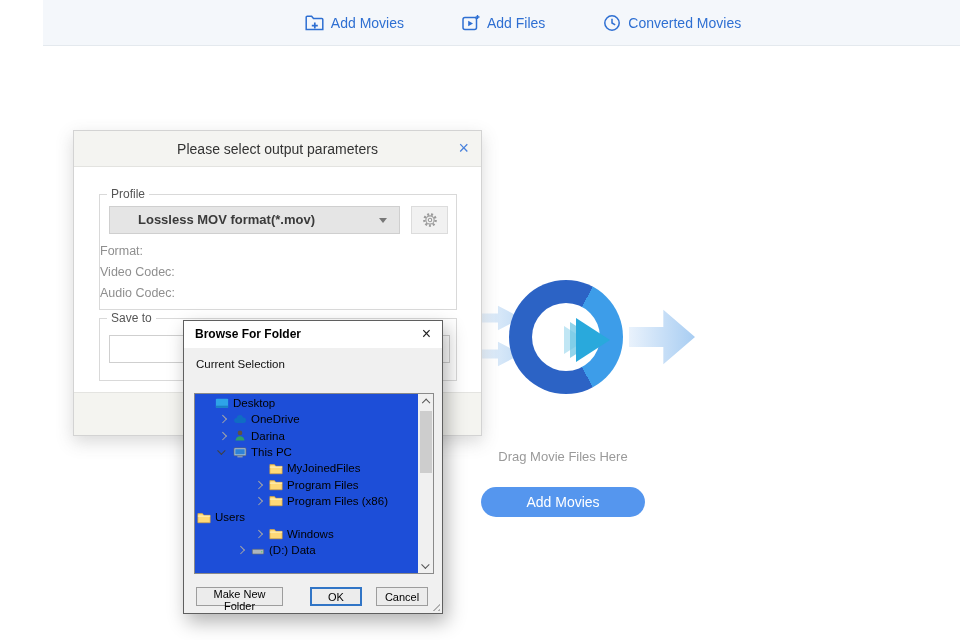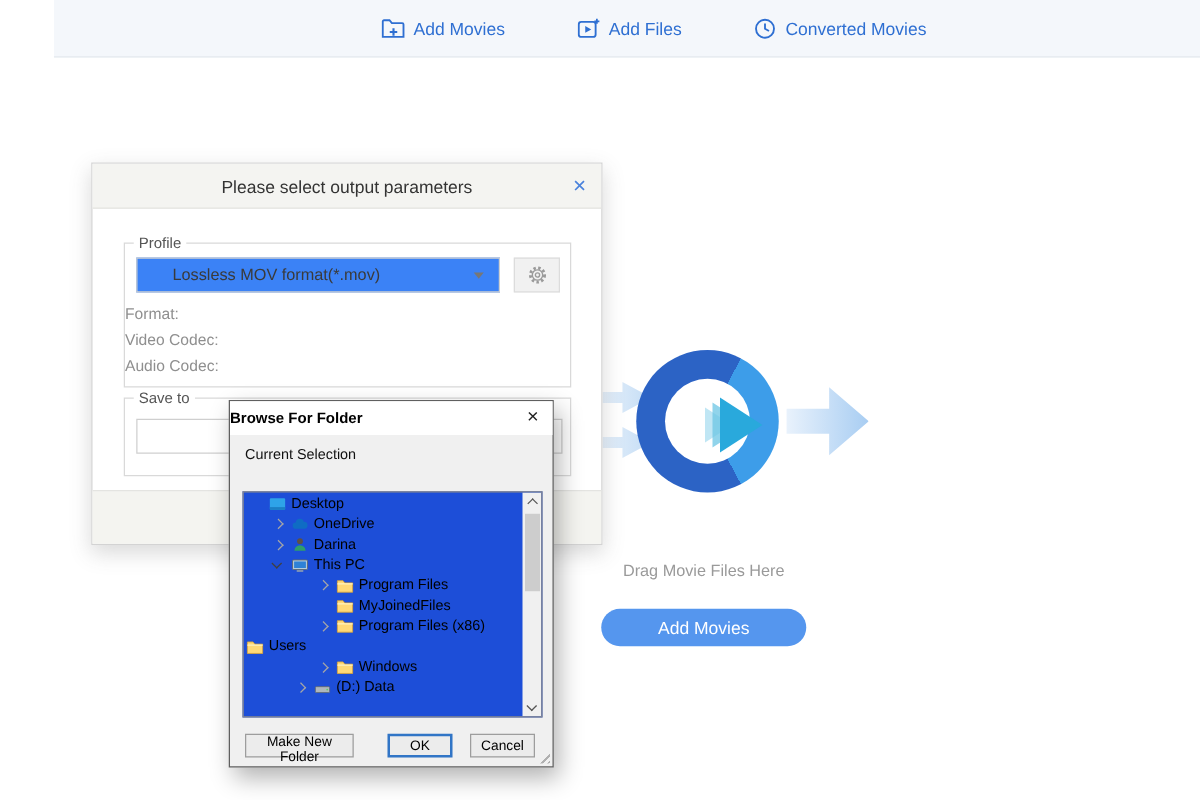--- a/index.html
+++ b/index.html
@@ -36,42 +36,42 @@
              background:#fff; border:1px solid #d3d3d3; box-shadow:0 6px 16px rgba(80,80,80,.22); z-index:10; }
   .out-hd { position:relative; height:36px; background:#f4f4f1; border-bottom:1px solid #e3e3e0; }
   .out-title { line-height:36px; text-align:center; font-size:14px; color:#333; }
   .out-close { position:absolute; right:12px; top:0; line-height:34px; font-size:18px;
                color:#4a82dc; cursor:pointer; }
   .fset { position:absolute; border:1px solid #d9d9d9; }
   .fset-profile { left:25px; top:63px; width:358px; height:116px; }
   .fset-save { left:25px; top:187px; width:358px; height:63px; }
   .legend { position:absolute; top:-8px; left:7px; background:#fff; padding:0 4px;
             font-size:12px; color:#555; }
-  .combo { position:absolute; left:9px; top:11px; width:291px; height:28px; background:#3b82f6;
+  .combo { position:absolute; left:9px; top:11px; width:291px; height:28px; background:#e5e5e5;
            border:1px solid #cfcfcf; font-size:13px; color:#3a3a3a; line-height:26px;
-           padding-left:28px; cursor:pointer; }
+           padding-left:28px; cursor:pointer;font-weight:bold; }
   .combo-caret { position:absolute; right:12px; top:11px; width:0; height:0;
                  border-left:4px solid transparent; border-right:4px solid transparent;
                  border-top:5px solid #777; }
   .gear-btn { position:absolute; right:8px; top:11px; width:37px; height:28px;
               background:#f1f1f1; border:1px solid #dcdcdc; display:flex;
               align-items:center; justify-content:center; cursor:pointer; }
   .codec-rows { position:absolute; left:0; top:46px; width:86px; }
   .codec-rows div { height:21px; line-height:21px; font-size:12.5px; color:#8f8f8f; }
   .save-input { position:absolute; left:9px; top:16px; width:341px; height:28px;
                 border:1px solid #cfcfcf; background:#fff; font-family:inherit;
                 font-size:13px; padding:0 6px; }
   .out-footer { position:absolute; left:0; bottom:0; width:100%; height:43px;
                 background:#f4f4f0; border-top:1px solid #e4e4e1; }
 
   
   .bff { position:absolute; left:140px; top:320px; width:260px; height:294px;
          background:#f0f0f0; border:1px solid #5f5f5f; box-shadow:4px 8px 18px rgba(0,0,0,.3); z-index:20; }
   .bff-title { position:relative; height:27px; background:#fff; }
-  .bff-title-text { line-height:27px; font-size:12px; font-weight:bold; color:#000; }
+  .bff-title-text { line-height:27px; padding-left:11px; font-size:12px; font-weight:bold; color:#000; }
   .bff-close { position:absolute; right:11px; top:0; line-height:26px; font-size:16px; color:#222; cursor:pointer; }
   .bff-section { position:absolute; left:12px; top:37px; font-size:11.5px; color:#111; }
   .tree-box { position:absolute; left:10px; top:72px; width:240px; height:181px;
               background:#1d4ed8; border:1px solid #8a8a8a; overflow:hidden; }
   .tree-rows { position:absolute; left:0; top:1px; right:15px; bottom:0; overflow:hidden; }
   .trow { display:flex; align-items:center; height:16.3px; font-size:11.5px; color:#000;
           white-space:nowrap; cursor:pointer; }
   .chev { display:inline-block; width:16px; height:16px; margin-left:-16px; flex:none; position:relative; }
   .chev.collapsed::after { content:''; position:absolute; left:5px; top:5px; width:4.5px; height:4.5px;
           border-top:1.2px solid #a6a6a6; border-right:1.2px solid #a6a6a6; transform:rotate(45deg); }
@@ -218,38 +218,38 @@
     <span class="ticon">
               <svg viewBox="0 0 16 14">
                 <rect x="1.2" y="1.8" width="13.6" height="8.8" rx="0.8" fill="#b9cede" stroke="#5d6a75" stroke-width="0.9"></rect>
                 <rect x="2.6" y="3.2" width="10.8" height="6" fill="#2e81d6"></rect>
                 <rect x="5" y="11.2" width="6" height="1.4" fill="#97a4ae"></rect>
               </svg>
             </span>
     <span class="tlabel">This PC</span>
   </div>
           <div class="trow" style="padding-left: 72px;">
+    <span class="chev"></span>
+    <span class="ticon">
+              <svg viewBox="0 0 16 14">
+                <path d="M1 2.5 h5.2 l1.6 2 H15 v8.5 H1 z" fill="#ffd977" stroke="#d8a33b" stroke-width="0.8"></path>
+                <path d="M1 5.4 h14" stroke="#fff2c0" stroke-width="1.2"></path>
+              </svg>
+            </span>
+    <span class="tlabel">MyJoinedFiles</span>
+  </div>
+          <div class="trow" style="padding-left: 72px;">
     <span class="chev collapsed"></span>
     <span class="ticon">
               <svg viewBox="0 0 16 14">
                 <path d="M1 2.5 h5.2 l1.6 2 H15 v8.5 H1 z" fill="#ffd977" stroke="#d8a33b" stroke-width="0.8"></path>
                 <path d="M1 5.4 h14" stroke="#fff2c0" stroke-width="1.2"></path>
               </svg>
             </span>
     <span class="tlabel">Program Files</span>
-  </div>
-          <div class="trow" style="padding-left: 72px;">
-    <span class="chev"></span>
-    <span class="ticon">
-              <svg viewBox="0 0 16 14">
-                <path d="M1 2.5 h5.2 l1.6 2 H15 v8.5 H1 z" fill="#ffd977" stroke="#d8a33b" stroke-width="0.8"></path>
-                <path d="M1 5.4 h14" stroke="#fff2c0" stroke-width="1.2"></path>
-              </svg>
-            </span>
-    <span class="tlabel">MyJoinedFiles</span>
   </div>
           <div class="trow" style="padding-left: 72px;">
     <span class="chev collapsed"></span>
     <span class="ticon">
               <svg viewBox="0 0 16 14">
                 <path d="M1 2.5 h5.2 l1.6 2 H15 v8.5 H1 z" fill="#ffd977" stroke="#d8a33b" stroke-width="0.8"></path>
                 <path d="M1 5.4 h14" stroke="#fff2c0" stroke-width="1.2"></path>
               </svg>
             </span>
     <span class="tlabel">Program Files (x86)</span>

